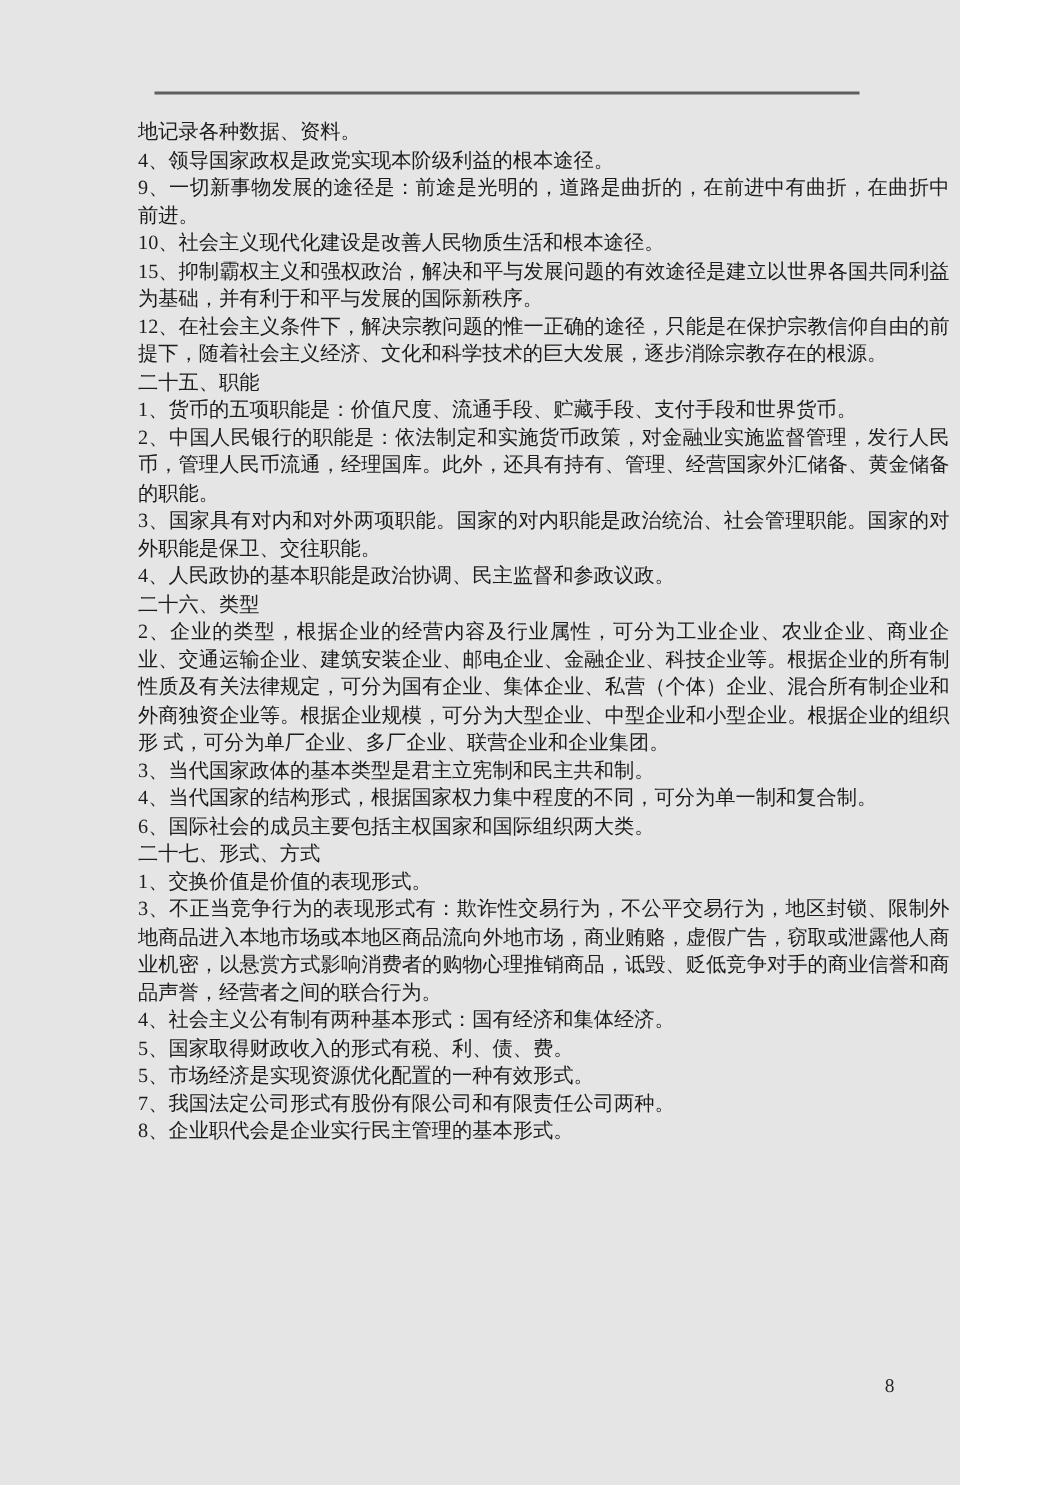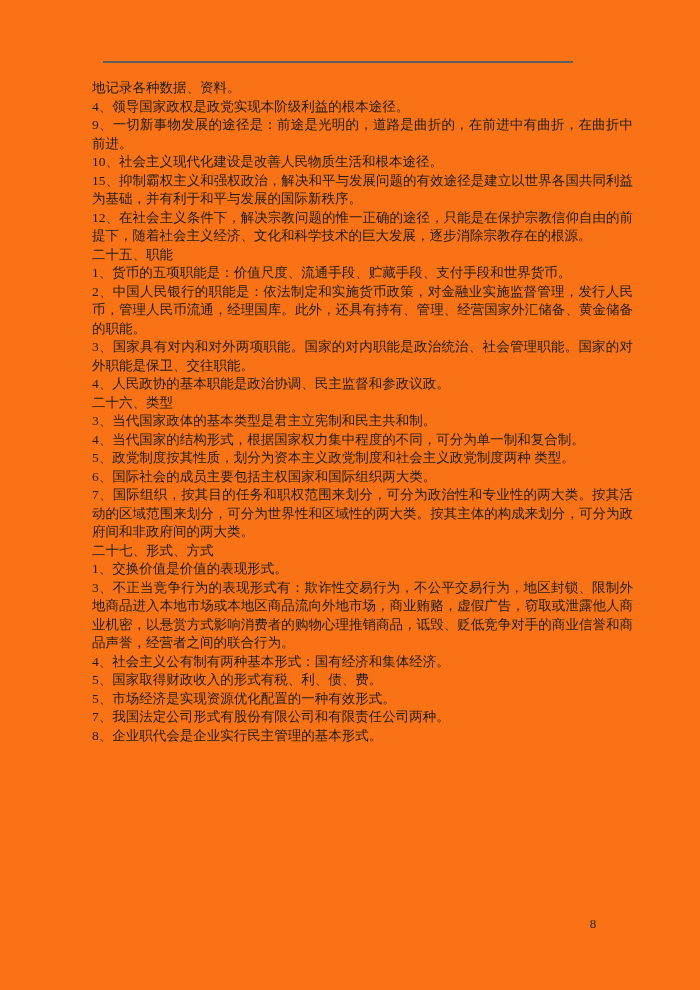--- a/index.html
+++ b/index.html
@@ -2,23 +2,23 @@
 <html><head>
 <meta charset="utf-8">
 <style>
   html, body {
     margin: 0;
     padding: 0;
     background: #ffffff;
   }
   .page {
     position: relative;
-    width: 700px;
+    width: 640px;
     height: 990px;
-    background: #f97316;
+    background: #e5e5e5;
     overflow: hidden;
     font-family: "Liberation Serif", "DejaVu Serif", serif;
     color: #1c1c1c;
   }
   .header-rule {
     position: absolute;
     left: 103px;
     top: 61px;
     width: 470px;
     height: 2px;
@@ -61,25 +61,24 @@
       <p class="para">9、一切新事物发展的途径是：前途是光明的，道路是曲折的，在前进中有曲折，在曲折中前进。</p>
       <p class="para">10、社会主义现代化建设是改善人民物质生活和根本途径。</p>
       <p class="para">15、抑制霸权主义和强权政治，解决和平与发展问题的有效途径是建立以世界各国共同利益为基础，并有利于和平与发展的国际新秩序。</p>
       <p class="para">12、在社会主义条件下，解决宗教问题的惟一正确的途径，只能是在保护宗教信仰自由的前提下，随着社会主义经济、文化和科学技术的巨大发展，逐步消除宗教存在的根源。</p>
       <p class="para">二十五、职能</p>
       <p class="para">1、货币的五项职能是：价值尺度、流通手段、贮藏手段、支付手段和世界货币。</p>
       <p class="para">2、中国人民银行的职能是：依法制定和实施货币政策，对金融业实施监督管理，发行人民币，管理人民币流通，经理国库。此外，还具有持有、管理、经营国家外汇储备、黄金储备的职能。</p>
       <p class="para">3、国家具有对内和对外两项职能。国家的对内职能是政治统治、社会管理职能。国家的对外职能是保卫、交往职能。</p>
       <p class="para">4、人民政协的基本职能是政治协调、民主监督和参政议政。</p>
       <p class="para">二十六、类型</p>
+      <p class="para">2、企业的类型，根据企业的经营内容及行业属性，可分为工业企业、农业企业、商业企业、交通运输企业、建筑安装企业、邮电企业、金融企业、科技企业等。根据企业的所有制性质及有关法律规定，可分为国有企业、集体企业、私营（个体）企业、混合所有制企业和外商独资企业等。根据企业规模，可分为大型企业、中型企业和小型企业。根据企业的组织形 式，可分为单厂企业、多厂企业、联营企业和企业集团。</p>
       <p class="para">3、当代国家政体的基本类型是君主立宪制和民主共和制。</p>
       <p class="para">4、当代国家的结构形式，根据国家权力集中程度的不同，可分为单一制和复合制。</p>
-      <p class="para">5、政党制度按其性质，划分为资本主义政党制度和社会主义政党制度两种 类型。</p>
       <p class="para">6、国际社会的成员主要包括主权国家和国际组织两大类。</p>
-      <p class="para">7、国际组织，按其目的任务和职权范围来划分，可分为政治性和专业性的两大类。按其活动的区域范围来划分，可分为世界性和区域性的两大类。按其主体的构成来划分，可分为政府间和非政府间的两大类。</p>
       <p class="para">二十七、形式、方式</p>
       <p class="para">1、交换价值是价值的表现形式。</p>
       <p class="para">3、不正当竞争行为的表现形式有：欺诈性交易行为，不公平交易行为，地区封锁、限制外地商品进入本地市场或本地区商品流向外地市场，商业贿赂，虚假广告，窃取或泄露他人商业机密，以悬赏方式影响消费者的购物心理推销商品，诋毁、贬低竞争对手的商业信誉和商品声誉，经营者之间的联合行为。</p>
       <p class="para">4、社会主义公有制有两种基本形式：国有经济和集体经济。</p>
       <p class="para">5、国家取得财政收入的形式有税、利、债、费。</p>
       <p class="para">5、市场经济是实现资源优化配置的一种有效形式。</p>
       <p class="para">7、我国法定公司形式有股份有限公司和有限责任公司两种。</p>
       <p class="para">8、企业职代会是企业实行民主管理的基本形式。</p>
     </div>
   <div class="page-number">8</div>

